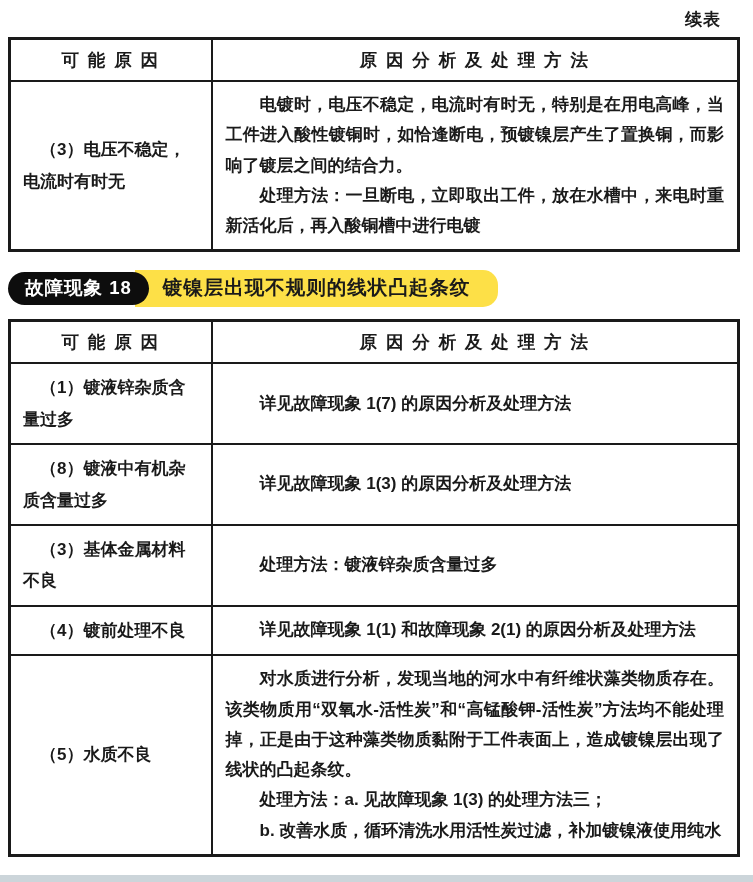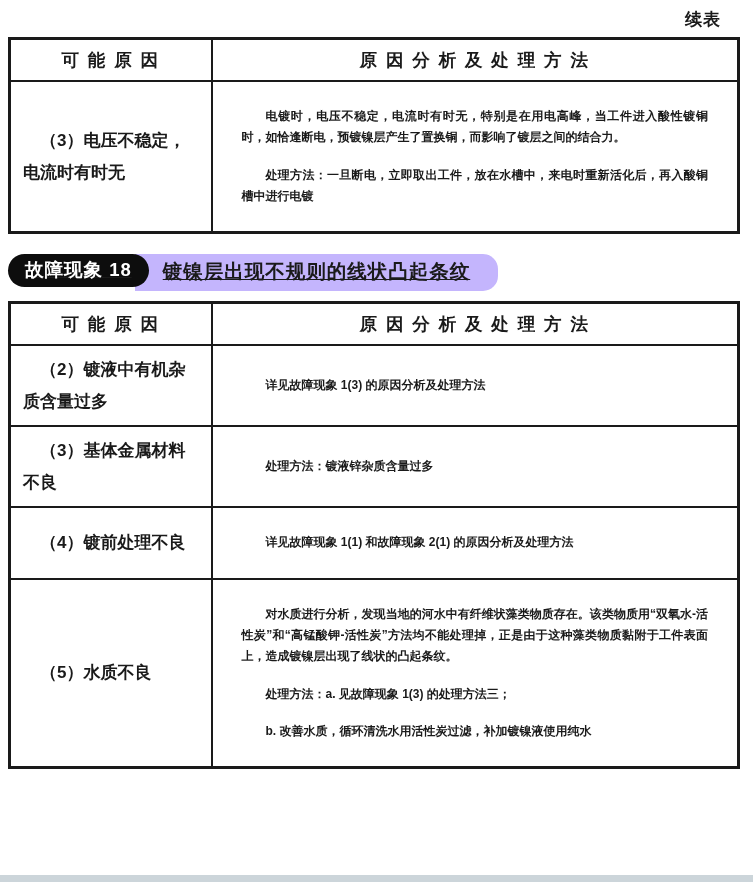--- a/index.html
+++ b/index.html
@@ -50,50 +50,49 @@
     font-size: 17px;
     font-weight: 600;
     line-height: 1.85;
     text-indent: 1em;
   }
   td.analysis-cell {
     vertical-align: middle;
     padding: 8px 13px;
   }
   p.para {
-    margin: 16px;
-    font-size: 12px;
+    margin: 0;
+    font-size: 17px;
     font-weight: 600;
     line-height: 1.78;
     text-indent: 2em;
     text-align: justify;
   }
   .b { font-weight: 800; }
 
   .section-heading {
     display: flex;
-    align-items: flex-start;
+    align-items: center;
     margin: 20px 0 14px 0;
     height: 33px;
-    text-decoration: underline;
   }
   .fault-badge {
     background: #0d0d0d;
     color: #ffffff;
     border-radius: 17px;
     padding: 3px 17px 5px 17px;
     font-size: 18.5px;
     font-weight: 700;
     white-space: nowrap;
     position: relative;
     z-index: 2;
     letter-spacing: 1px;
   }
   .fault-title-band {
-    background: #c4b5fd;
+    background: #fde047;
     border-radius: 0 15px 15px 0;
     padding: 4px 28px 6px 28px;
     margin-left: -14px;
     font-size: 19.5px;
     font-weight: 700;
     white-space: nowrap;
     letter-spacing: 1px;
     z-index: 1;
   }
 
@@ -147,21 +146,29 @@
       </colgroup>
     <thead>
       <tr>
         <th>可 能 原 因</th>
         <th>原 因 分 析 及 处 理 方 法</th>
       </tr>
     </thead>
     <tbody>
         <tr>
           <td class="cause-cell">
-            <p class="cause-text">（2）镀液中有机杂质含量过多</p>
+            <p class="cause-text">（1）镀液锌杂质含量过多</p>
+          </td>
+          <td class="analysis-cell">
+            <p class="para"><span>详见故障现象 1(7) 的原因分析及处理方法</span></p>
+          </td>
+        </tr>
+        <tr>
+          <td class="cause-cell">
+            <p class="cause-text">（8）镀液中有机杂质含量过多</p>
           </td>
           <td class="analysis-cell">
             <p class="para"><span>详见故障现象 1(3) 的原因分析及处理方法</span></p>
           </td>
         </tr>
         <tr>
           <td class="cause-cell">
             <p class="cause-text">（3）基体金属材料不良</p>
           </td>
           <td class="analysis-cell">

